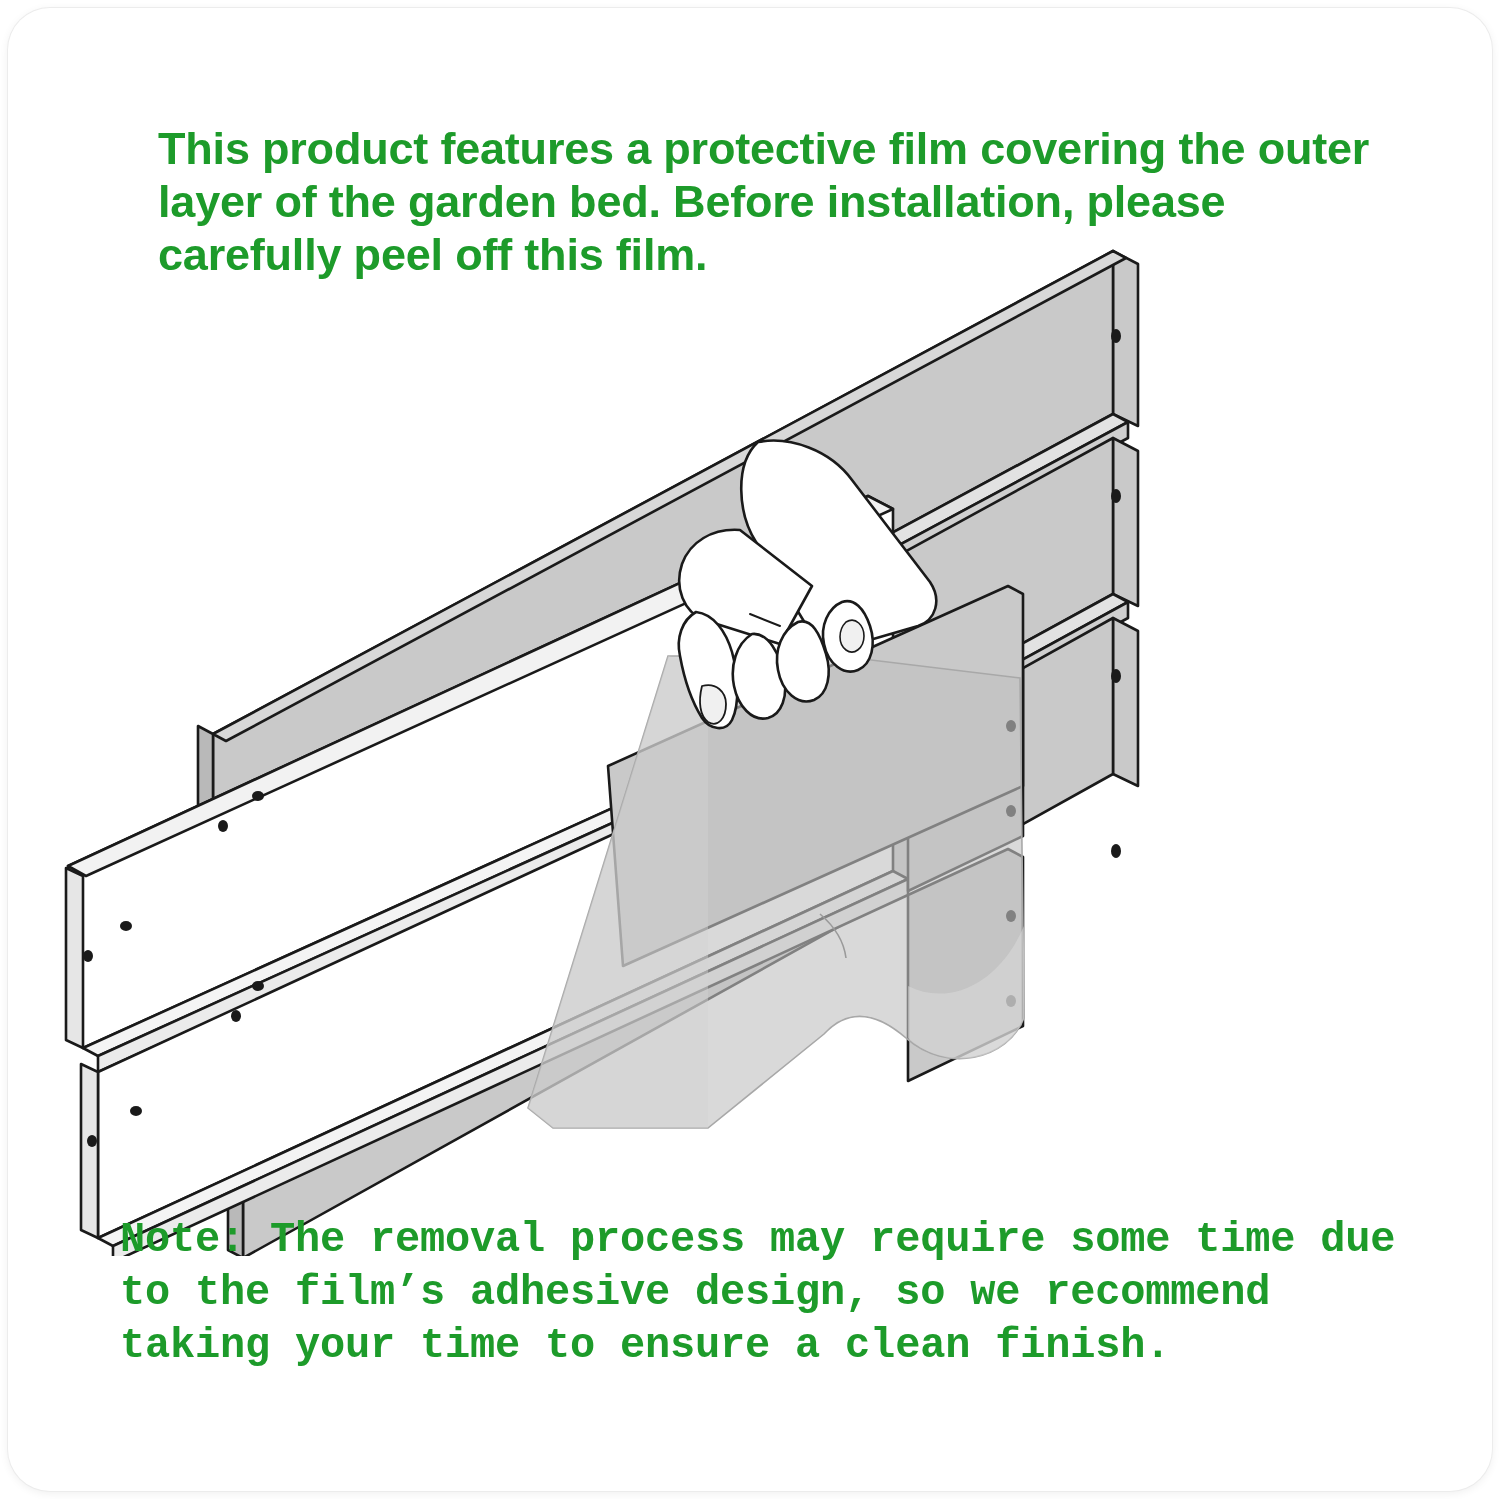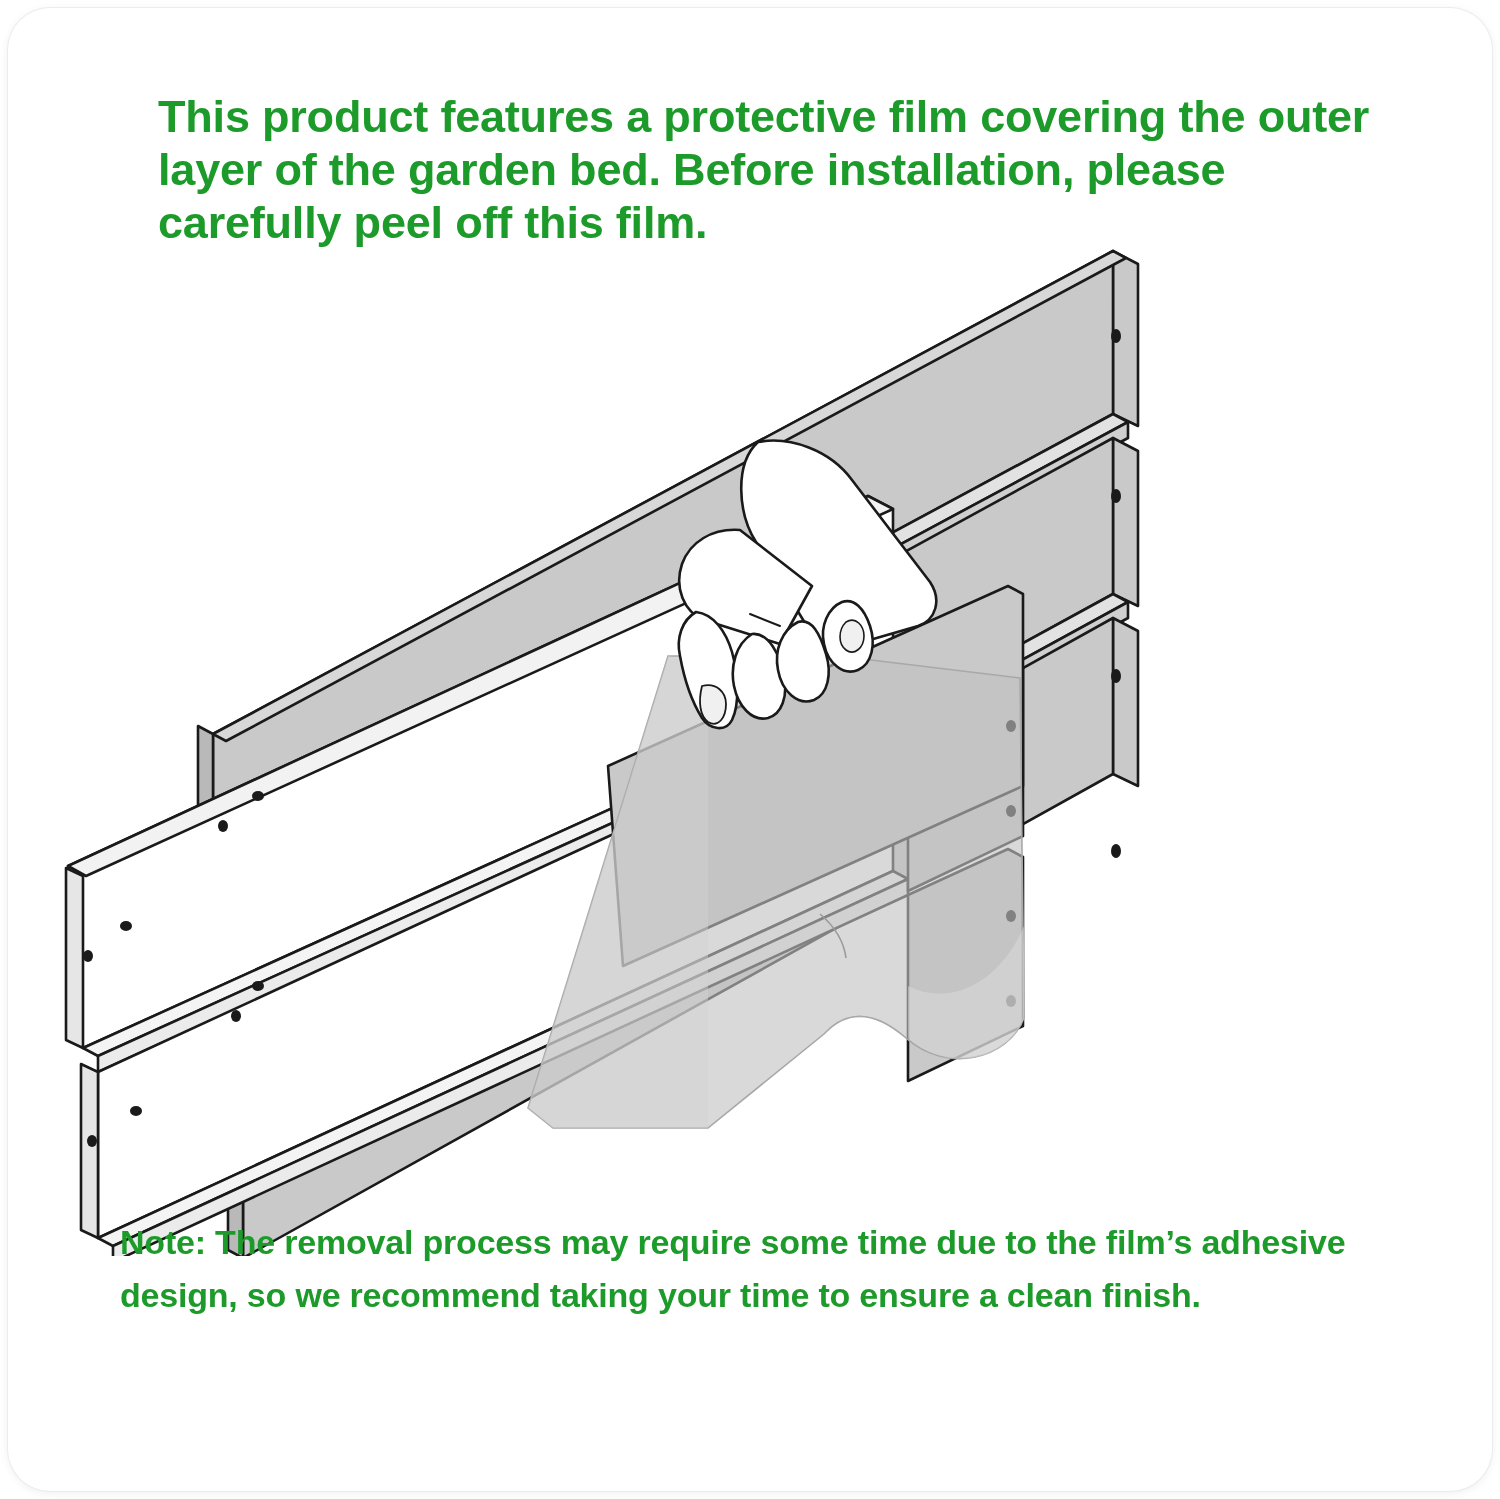--- a/index.html
+++ b/index.html
@@ -24,34 +24,36 @@
     box-shadow: 0 0 0 1px #ececec, 0 2px 10px rgba(0,0,0,0.07);
     overflow: hidden;
   }
   .instruction {
     position: absolute;
     color: #1d9b2a;
     font-weight: 700;
     font-stretch: condensed;
     letter-spacing: -0.2px;
     white-space: pre-wrap;
+    margin-top: 32px;
   }
   #headline {
     left: 150px;
     top: 82px;
     width: 1230px;
     font-size: 45px;
     line-height: 53px;
   }
   #note {
     left: 112px;
-    top: 1208px;
+    top: 1174px;
     width: 1290px;
-    font-size: 34px;
+    font-size: 42px;
     line-height: 53px;
+    font-family: Liberation Mono, monospace;
   }
   #figure-wrap {
     position: absolute;
     left: 0px;
     top: 218px;
     width: 1484px;
     height: 1030px;
   }
   svg { display: block; }
 </style>

